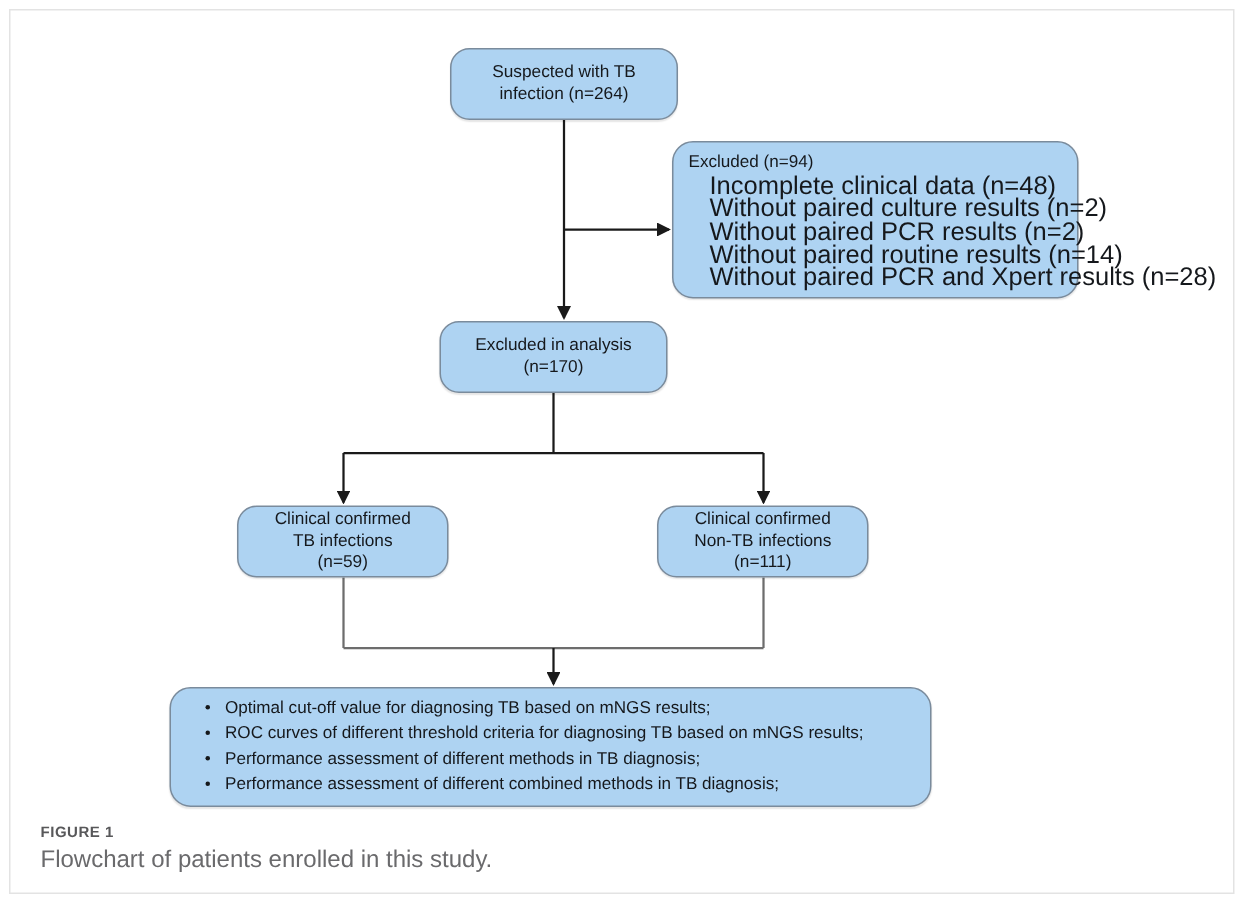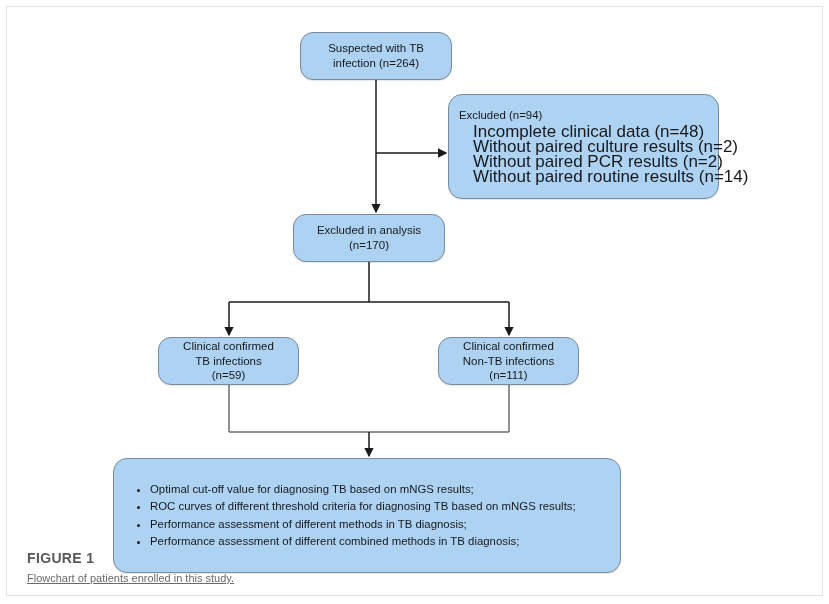--- a/index.html
+++ b/index.html
@@ -88,21 +88,21 @@
   #node-excluded .excl-item {
     font-size: 17px;
     line-height: 15.3px;
     padding-left: 14px;
   }
 
   #node-outcomes {
     left: 106px;
     top: 451px;
     width: 508px;
-    height: 115px;
+    height: 80px;
     align-items: flex-start;
     justify-content: center;
     text-align: left;
     padding: 6px 22px 6px 14px;
     border-radius: 14px;
   }
   #node-outcomes ul {
     margin: 0;
     padding-left: 22px;
     list-style-type: disc;
@@ -113,31 +113,30 @@
     white-space: nowrap;
   }
 
   .caption {
     position: absolute;
     left: 20px;
     top: 543px;
     width: 700px;
   }
   .caption-label {
-    font-size: 14px;
+    font-size: 10px;
     font-weight: bold;
     letter-spacing: 0.35px;
     color: #58585a;
     margin-bottom: 5px;
   }
   .caption-text {
-    font-size: 11px;
+    font-size: 16px;
     color: #6a6a6c;
     line-height: 15px;
-    text-decoration: underline;
   }
 </style>
 </head>
 <body>
 
 <div id="page">
   <div class="figure-panel">
 
     <div class="canvas">
 
@@ -167,20 +166,21 @@
         <span>Suspected with TB</span>
         <span>infection (n=264)</span>
       </div>
 
       <div class="node" id="node-excluded">
         <span class="excl-head">Excluded (n=94)</span>
         <span class="excl-item">Incomplete clinical data (n=48)</span>
         <span class="excl-item">Without paired culture results (n=2)</span>
         <span class="excl-item">Without paired PCR results (n=2)</span>
         <span class="excl-item">Without paired routine results (n=14)</span>
+        <span class="excl-item">Without paired PCR and Xpert  results (n=28)</span>
       </div>
 
       <div class="node" id="node-included">
         <span>Excluded in analysis</span>
         <span>(n=170)</span>
       </div>
 
       <div class="node" id="node-tb">
         <span>Clinical confirmed</span>
         <span>TB infections</span>

